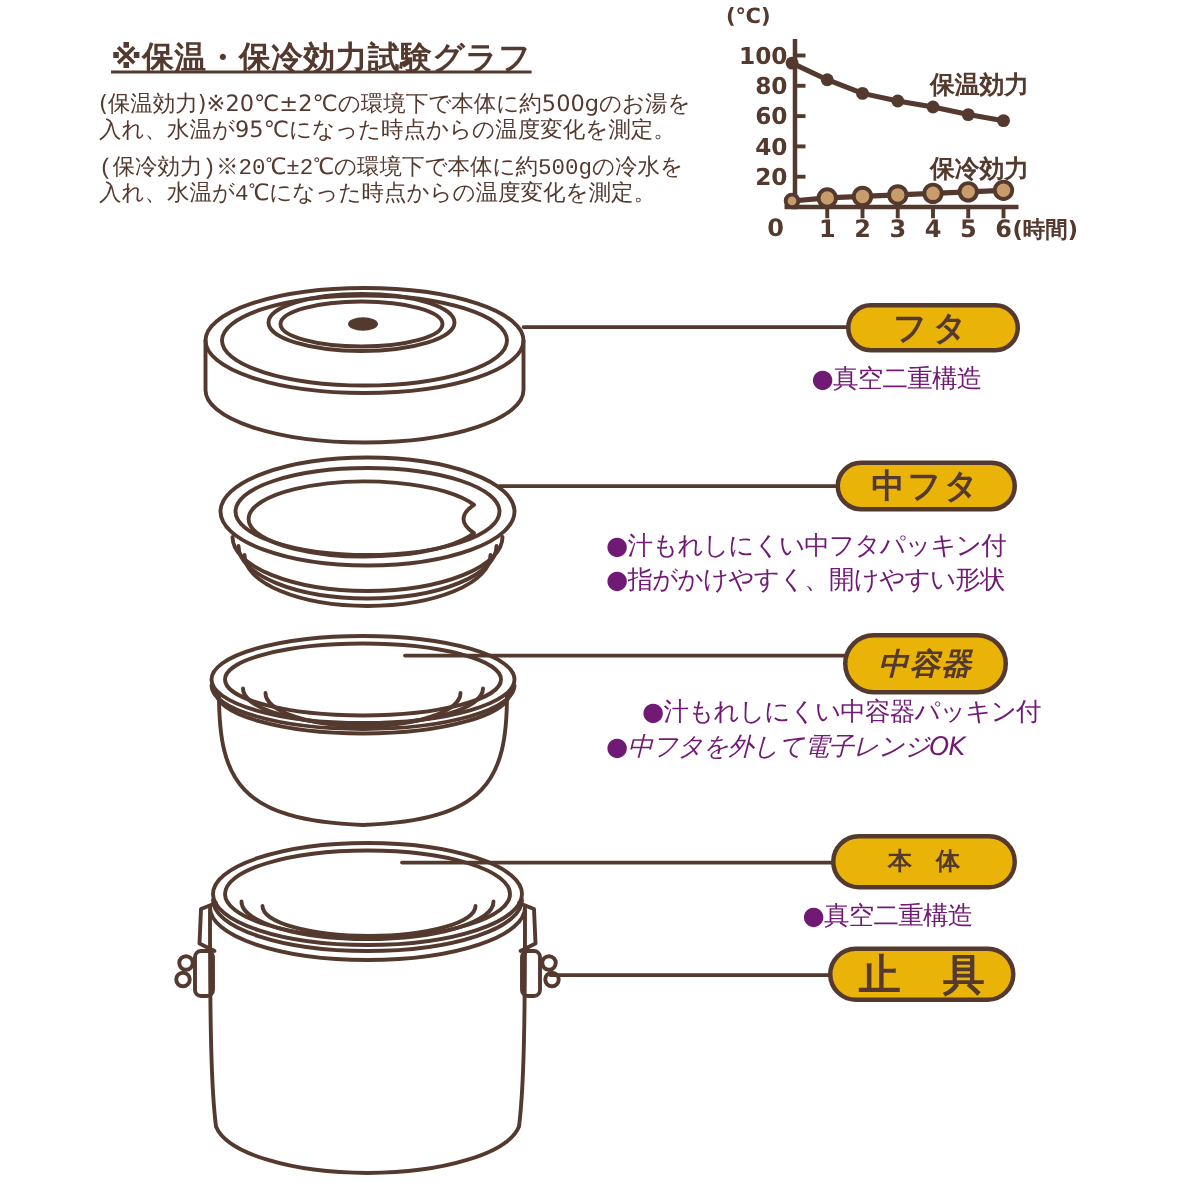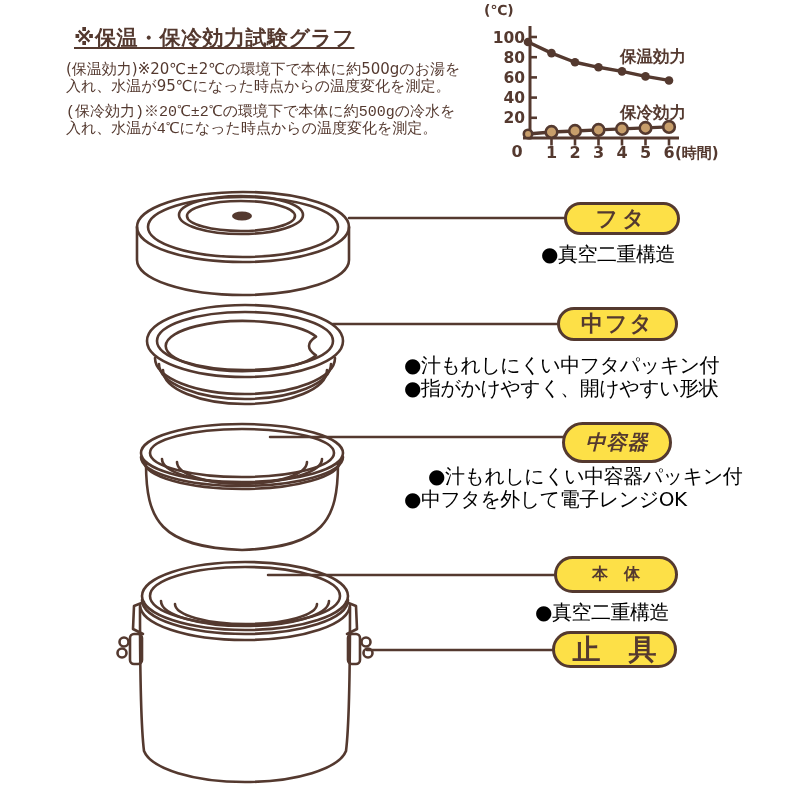--- a/index.html
+++ b/index.html
@@ -19,36 +19,36 @@
   #note-cold{top:89px;font-family:Liberation Mono, monospace;}
   #chart-svg{position:absolute;left:478px;top:0px;}
   #diagram-svg{position:absolute;left:0;top:0;}
   #diagram-svg ellipse,#diagram-svg path,#diagram-svg rect,#diagram-svg circle,#diagram-svg line{
     stroke:#54392f;fill:none;stroke-width:2.6;stroke-linecap:round;stroke-linejoin:round;
   }
   #diagram-svg .fill{fill:#54392f;stroke:none;}
   #diagram-svg .leader{stroke-width:2.5;}
   .pill{
     position:absolute;display:flex;align-items:center;justify-content:center;
-    border:3.5px solid #54392f;background:#fde047;color:#54392f;font-weight:bold;
+    border:3.5px solid #54392f;background:#eab308;color:#54392f;font-weight:bold;
     border-radius:50px;white-space:nowrap;box-sizing:border-box;
   }
   #pill-futa{left:564px;top:202px;width:116px;height:33px;font-size:22px;letter-spacing:4px;}
   #pill-nakafuta{left:557px;top:307px;width:121px;height:34px;font-size:22px;letter-spacing:2px;}
   #pill-nakayouki{left:562px;top:422px;width:110px;height:41px;font-size:20px;letter-spacing:1px;font-style:italic;}
   #pill-hontai{left:554px;top:556px;width:124px;height:37px;font-size:16px;}
   #pill-tomegu{left:552px;top:631px;width:125px;height:37px;font-size:28px;}
   .bullet{
-    position:absolute;color:#000000;font-size:20px;white-space:nowrap;letter-spacing:-0.5px;
+    position:absolute;color:#701a75;font-size:17px;white-space:nowrap;letter-spacing:-0.5px;
   }
   #b-futa{left:541px;top:241px;}
   #b-naka1{left:404px;top:352px;}
   #b-naka2{left:404px;top:375px;}
   #b-youki1{left:404px;top:463px;margin-left:24px;}
-  #b-youki2{left:404px;top:486px;}
+  #b-youki2{left:404px;top:486px;font-style:italic;}
   #b-hontai{left:535px;top:599px;}
 </style>
 </head>
 <body>
 
 <h1 id="page-title">※保温・保冷効力試験グラフ</h1>
 <p class="note" id="note-hot">(保温効力)※20℃±2℃の環境下で本体に約500gのお湯を入れ、水温が95℃になった時点からの温度変化を測定。</p>
 <p class="note" id="note-cold">(保冷効力)※20℃±2℃の環境下で本体に約500gの冷水を入れ、水温が4℃になった時点からの温度変化を測定。</p>
 
 <svg id="chart-svg" width="322" height="170" viewBox="0 0 322 170">

